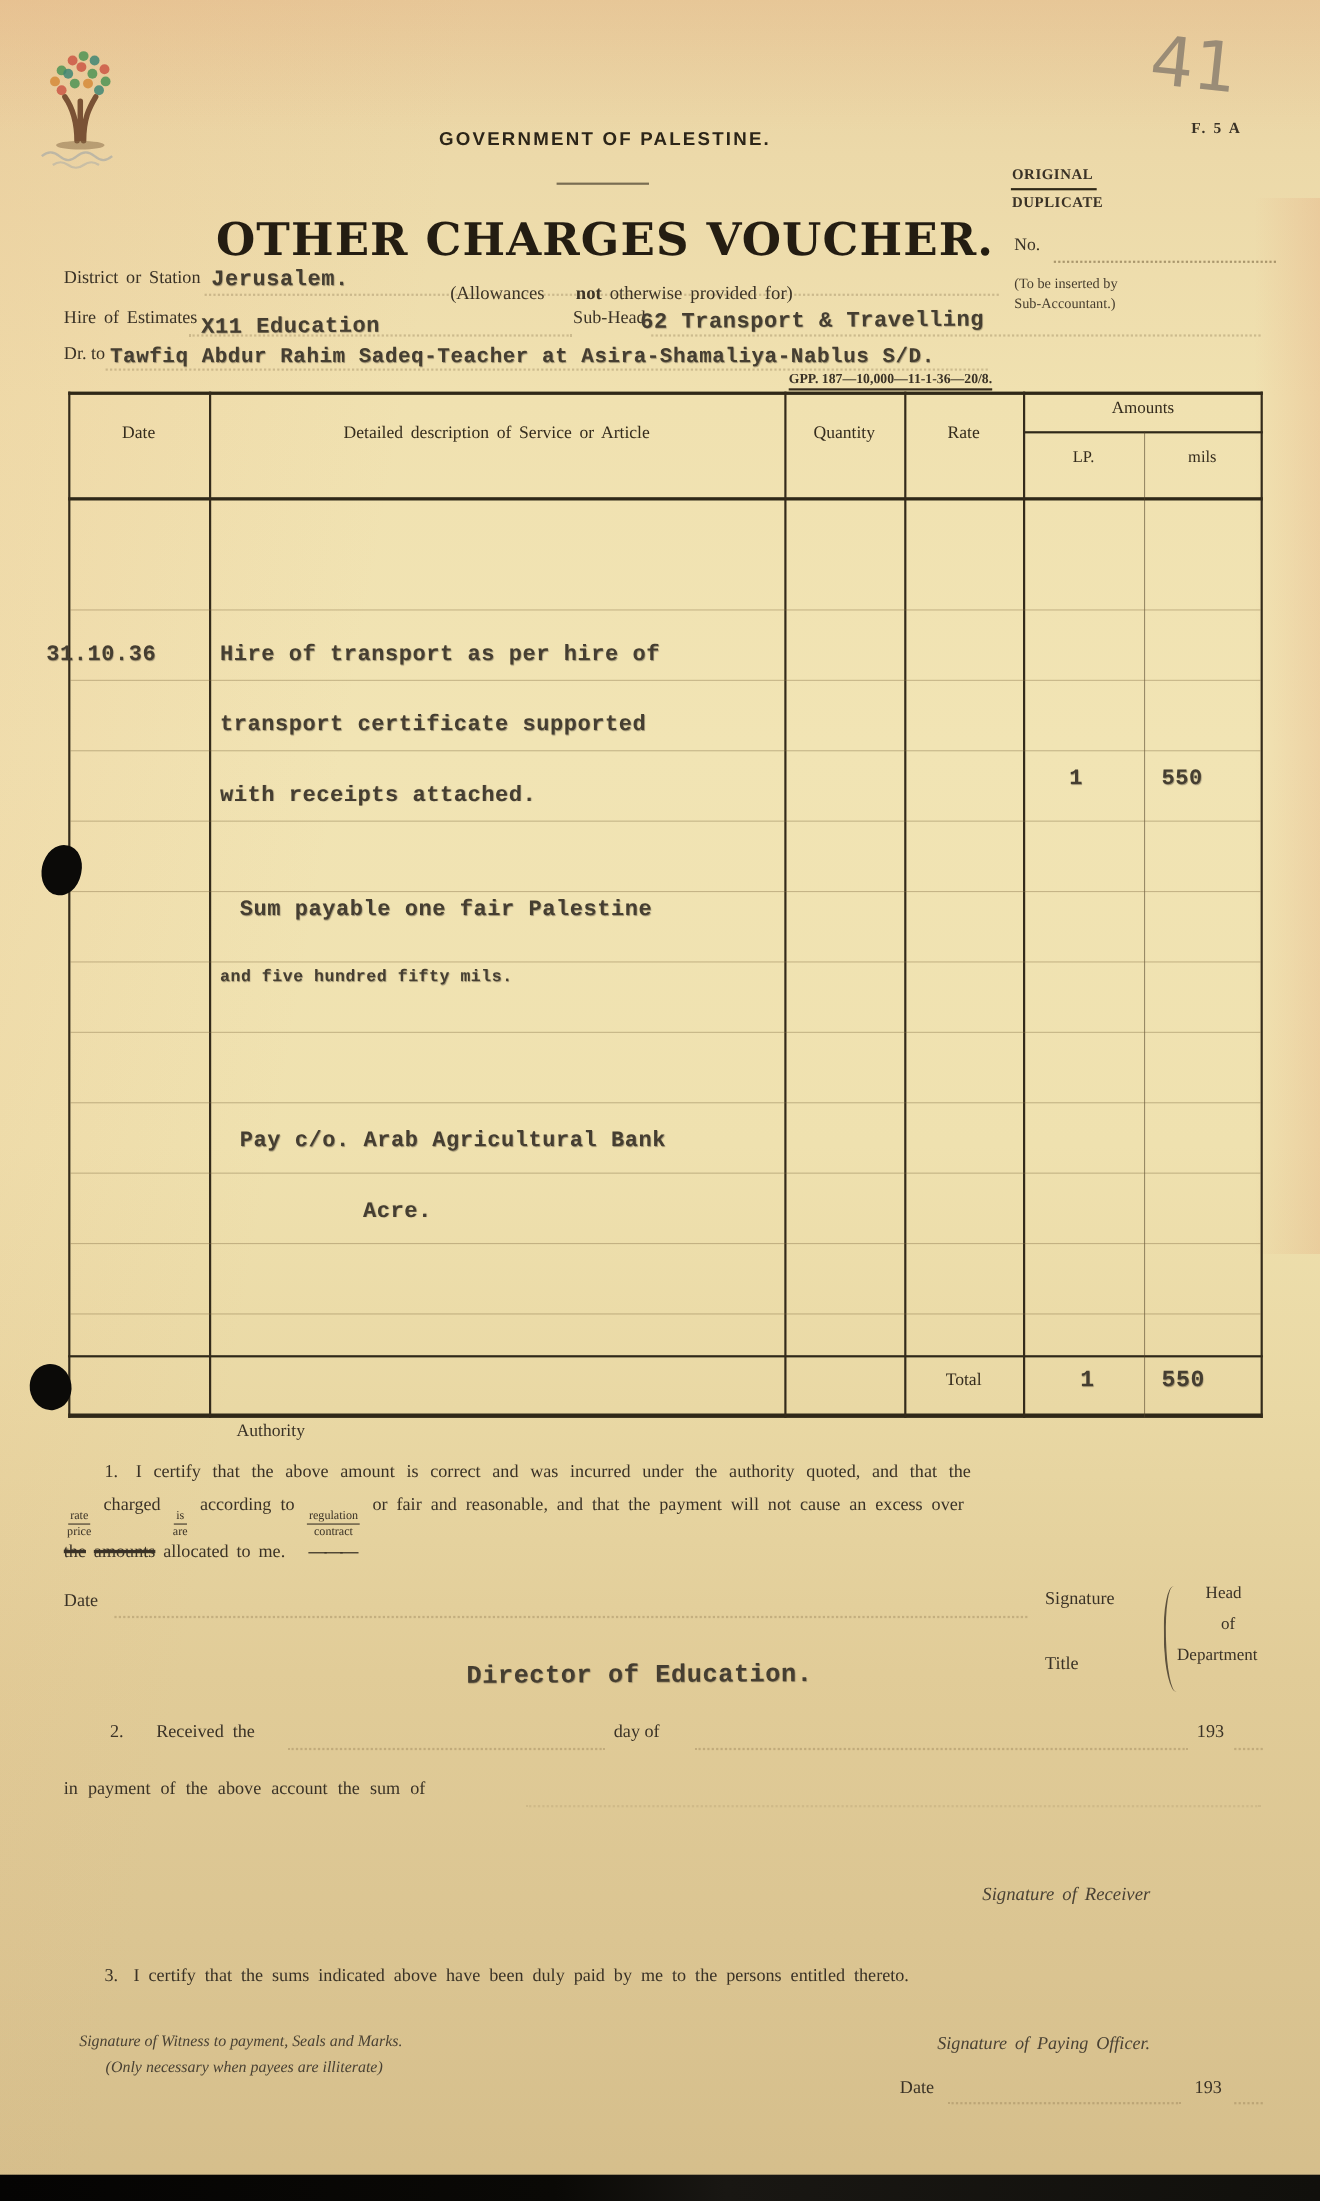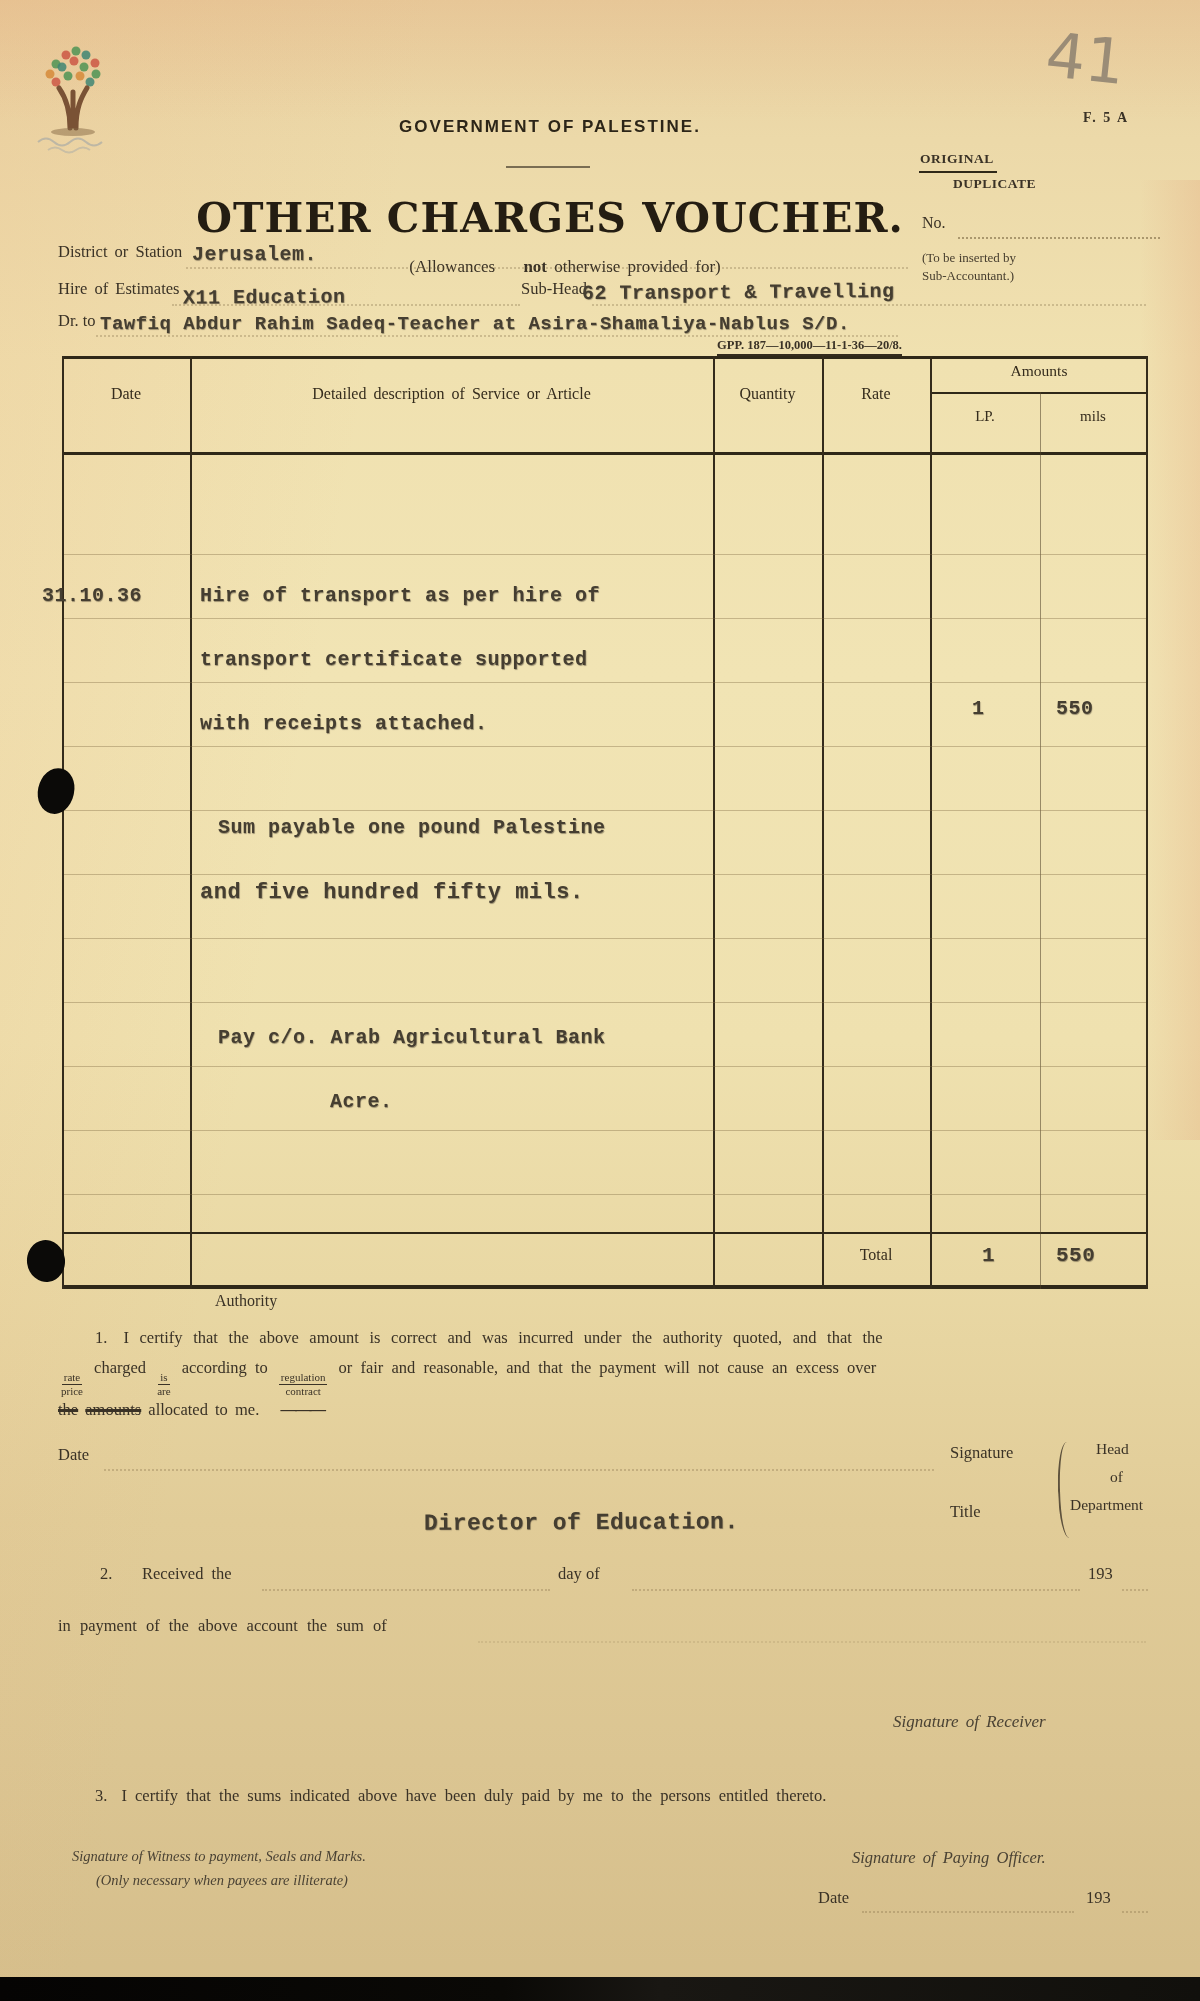--- a/index.html
+++ b/index.html
@@ -69,21 +69,21 @@
 
   <div class="abs pencil" style="left:1046px;top:22px;font-size:62px;transform:rotate(6deg);">41</div>
 
   <div class="abs serif" style="left:1083px;top:110px;font-size:14px;font-weight:bold;letter-spacing:2px;">F. 5 A</div>
 
   <div class="abs" style="left:550px;top:117px;transform:translateX(-50%);font-family:'Liberation Sans',sans-serif;font-weight:bold;font-size:17px;letter-spacing:2px;color:#2c2518;white-space:nowrap;">GOVERNMENT OF PALESTINE.</div>
   <div class="hline" style="left:506px;top:166px;width:84px;height:2px;background:rgba(60,50,35,.65);"></div>
 
   <div class="abs serif" style="left:920px;top:151px;font-size:13.5px;font-weight:bold;letter-spacing:.5px;">ORIGINAL</div>
   <div class="hline" style="left:919px;top:171px;width:78px;height:2px;"></div>
-  <div class="abs serif" style="left:920px;top:176px;font-size:13.5px;font-weight:bold;letter-spacing:.5px;margin-left:33px;">DUPLICATE</div>
+  <div class="abs serif" style="left:920px;top:176px;font-size:13.5px;font-weight:bold;letter-spacing:.5px;">DUPLICATE</div>
 
   <div class="abs" style="left:550px;top:194px;transform:translateX(-50%);font-family:'DejaVu Serif',serif;font-weight:bold;font-size:41px;letter-spacing:1px;color:#241d12;white-space:nowrap;">OTHER CHARGES VOUCHER.</div>
 
   <div class="abs serif" style="left:922px;top:214px;font-size:16px;">No.</div>
   <div class="dots" style="left:958px;top:236px;width:202px;"></div>
   <div class="abs serif small-note" style="left:922px;top:250px;">(To be inserted by</div>
   <div class="abs serif small-note" style="left:922px;top:268px;">Sub-Accountant.)</div>
 
   <div class="abs serif nowrap" style="left:565px;top:257px;transform:translateX(-50%);font-size:17px;word-spacing:3px;">
     <span>(Allowances</span>
@@ -144,22 +144,22 @@
   <div class="th" style="left:930px;width:110px;top:408px;font-size:15px;">LP.</div>
   <div class="th" style="left:1040px;width:106px;top:408px;font-size:15px;">mils</div>
 
   <div class="abs typed" style="left:42px;top:584px;font-size:20px;">31.10.36</div>
   <div class="abs typed" style="left:200px;top:584px;font-size:20px;">Hire of transport as per hire of</div>
   <div class="abs typed" style="left:200px;top:648px;font-size:20px;">transport certificate supported</div>
   <div class="abs typed" style="left:200px;top:712px;font-size:20px;">with receipts attached.</div>
   <div class="abs typed" style="left:972px;top:697px;font-size:20px;">1</div>
   <div class="abs typed" style="left:1056px;top:697px;font-size:20px;">550</div>
 
-  <div class="abs typed" style="left:218px;top:816px;font-size:20px;">Sum payable one pound Palestine</div>
-  <div class="abs typed" style="left:200px;top:880px;font-size:22px;">and five hundred fifty mils.</div>
+  <div class="abs typed" style="left:218px;top:816px;font-size:20px;">Sum payable one fair Palestine</div>
+  <div class="abs typed" style="left:200px;top:880px;font-size:15px;">and five hundred fifty mils.</div>
 
   <div class="abs typed" style="left:218px;top:1026px;font-size:20px;">Pay c/o. Arab Agricultural Bank</div>
   <div class="abs typed" style="left:330px;top:1090px;font-size:20px;">Acre.</div>
 
   <div class="abs serif" style="left:215px;top:1244px;font-size:16px;margin-top:48px;">Authority</div>
   <div class="th" style="left:822px;width:108px;top:1246px;">Total</div>
   <div class="abs typed" style="left:982px;top:1244px;font-size:21px;">1</div>
   <div class="abs typed" style="left:1056px;top:1244px;font-size:21px;">550</div>
 
   <div class="hole" style="left:38px;top:768px;width:36px;height:46px;transform:rotate(12deg);border-radius:52% 48% 50% 50%;"></div>

